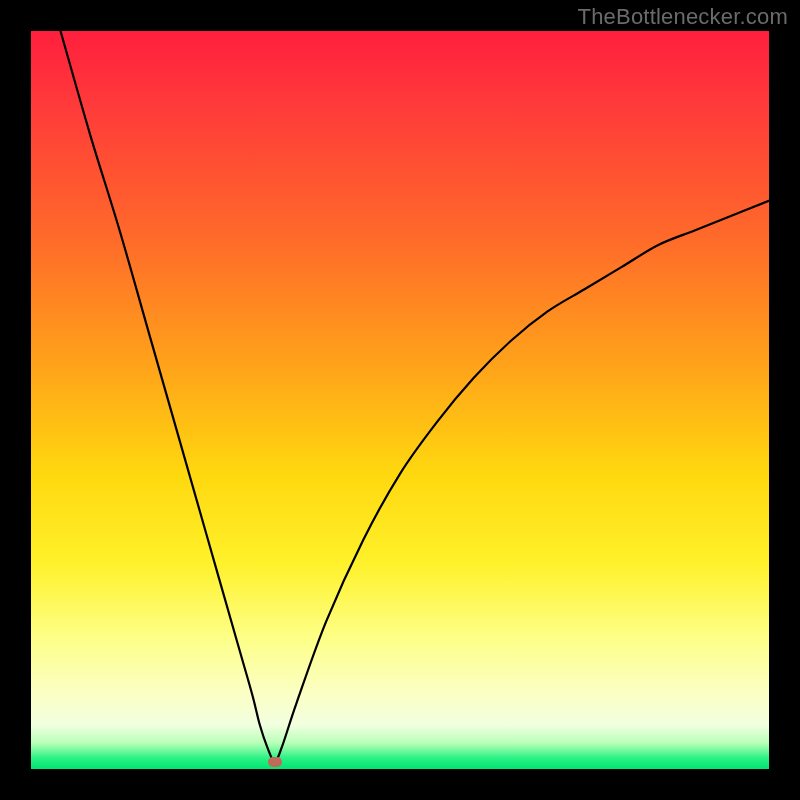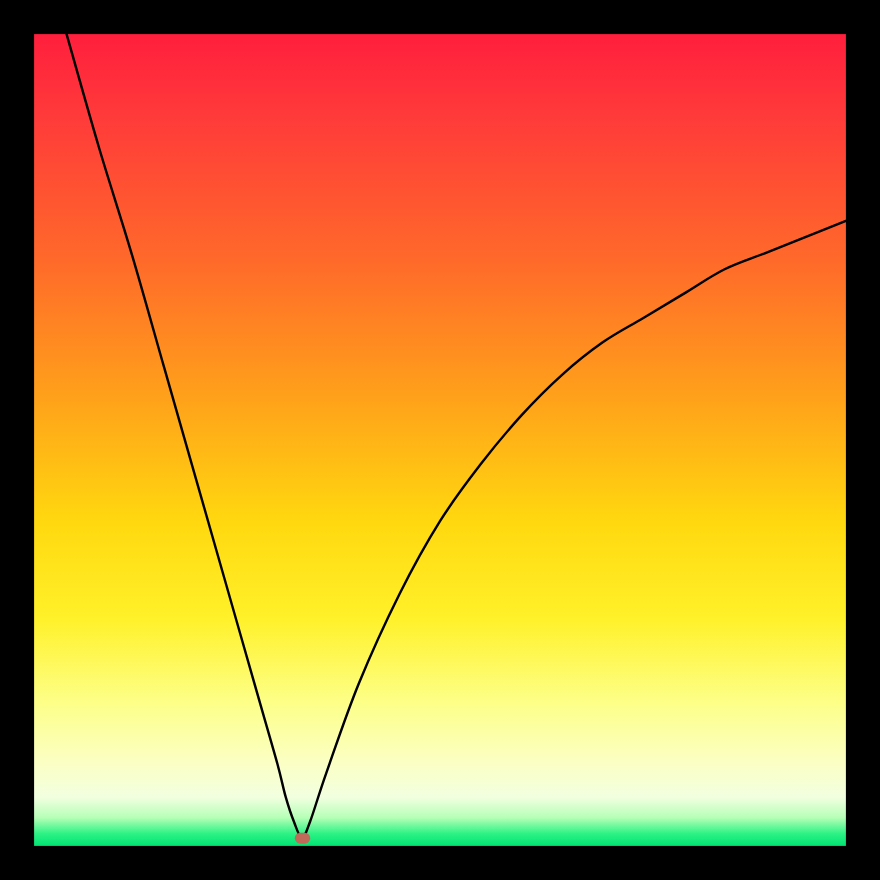--- a/index.html
+++ b/index.html
@@ -65,20 +65,21 @@
     width: 14px;
     height: 10px;
     background: #c06a5a;
     border-radius: 5px / 5px;
   }
 </style>
 </head>
 <body>
 
 <div class="frame">
+  <div class="watermark">TheBottlenecker.com</div>
 
   <div class="plot">
     <svg class="curve" viewBox="0 0 738 738" preserveAspectRatio="none">
       <path id="curve-path" fill="none" stroke="#000" stroke-width="2.2" stroke-linecap="round" stroke-linejoin="round" d="M 29.52 0 C 34.44 17.22000000000001, 49.199999999999996 70.11000000000004, 59.04 103.32000000000005 C 68.88 136.53000000000006, 78.72 166.04999999999998, 88.56 199.26 C 98.4 232.47, 108.24 268.14000000000004, 118.08 302.58000000000004 C 127.92 337.02000000000004, 137.76 371.46, 147.6 405.9 C 157.44 440.34, 167.28 474.78000000000003, 177.12 509.22 C 186.96 543.6600000000001, 199.26000000000002 586.7099999999999, 206.64000000000001 612.54 C 214.02 638.37, 217.71 650.6700000000001, 221.4 664.2 C 225.09 677.73, 226.32 685.11, 228.78 693.72 C 231.24 702.33, 233.7 709.71, 236.16 715.86 C 238.62 722.01, 241.08 730.62, 243.54000000000002 730.62 C 246.00000000000003 730.62, 247.23000000000002 725.7, 250.92000000000002 715.86 C 254.61 706.02, 258.3 692.49, 265.68 671.58 C 273.06 650.6700000000001, 284.13 617.46, 295.2 590.4 C 306.27 563.3399999999999, 319.8 533.82, 332.1 509.22 C 344.40000000000003 484.62, 356.7 462.48, 369 442.8 C 381.3 423.12, 393.6 407.13000000000005, 405.90000000000003 391.14000000000004 C 418.20000000000005 375.15000000000003, 430.5 360.39, 442.8 346.85999999999996 C 455.1 333.3299999999999, 467.4 321.03000000000003, 479.7 309.96000000000004 C 492 298.89000000000004, 504.3 289.05, 516.6 280.44 C 528.9 271.83, 541.2 265.68, 553.5 258.3 C 565.8 250.92000000000002, 578.1 243.53999999999996, 590.4 236.15999999999997 C 602.6999999999999 228.77999999999997, 615 220.17, 627.3 214.01999999999998 C 639.5999999999999 207.86999999999998, 651.9000000000001 204.17999999999998, 664.2 199.26 C 676.5 194.34, 688.8000000000001 189.42, 701.1 184.5 C 713.4 179.58, 731.85 172.20000000000002, 738 169.74"></path>
     </svg>
     <div id="marker" class="marker" style="left: 236.54px; top: 725.62px;"></div>
   </div>
 </div>
 
 </body></html>

